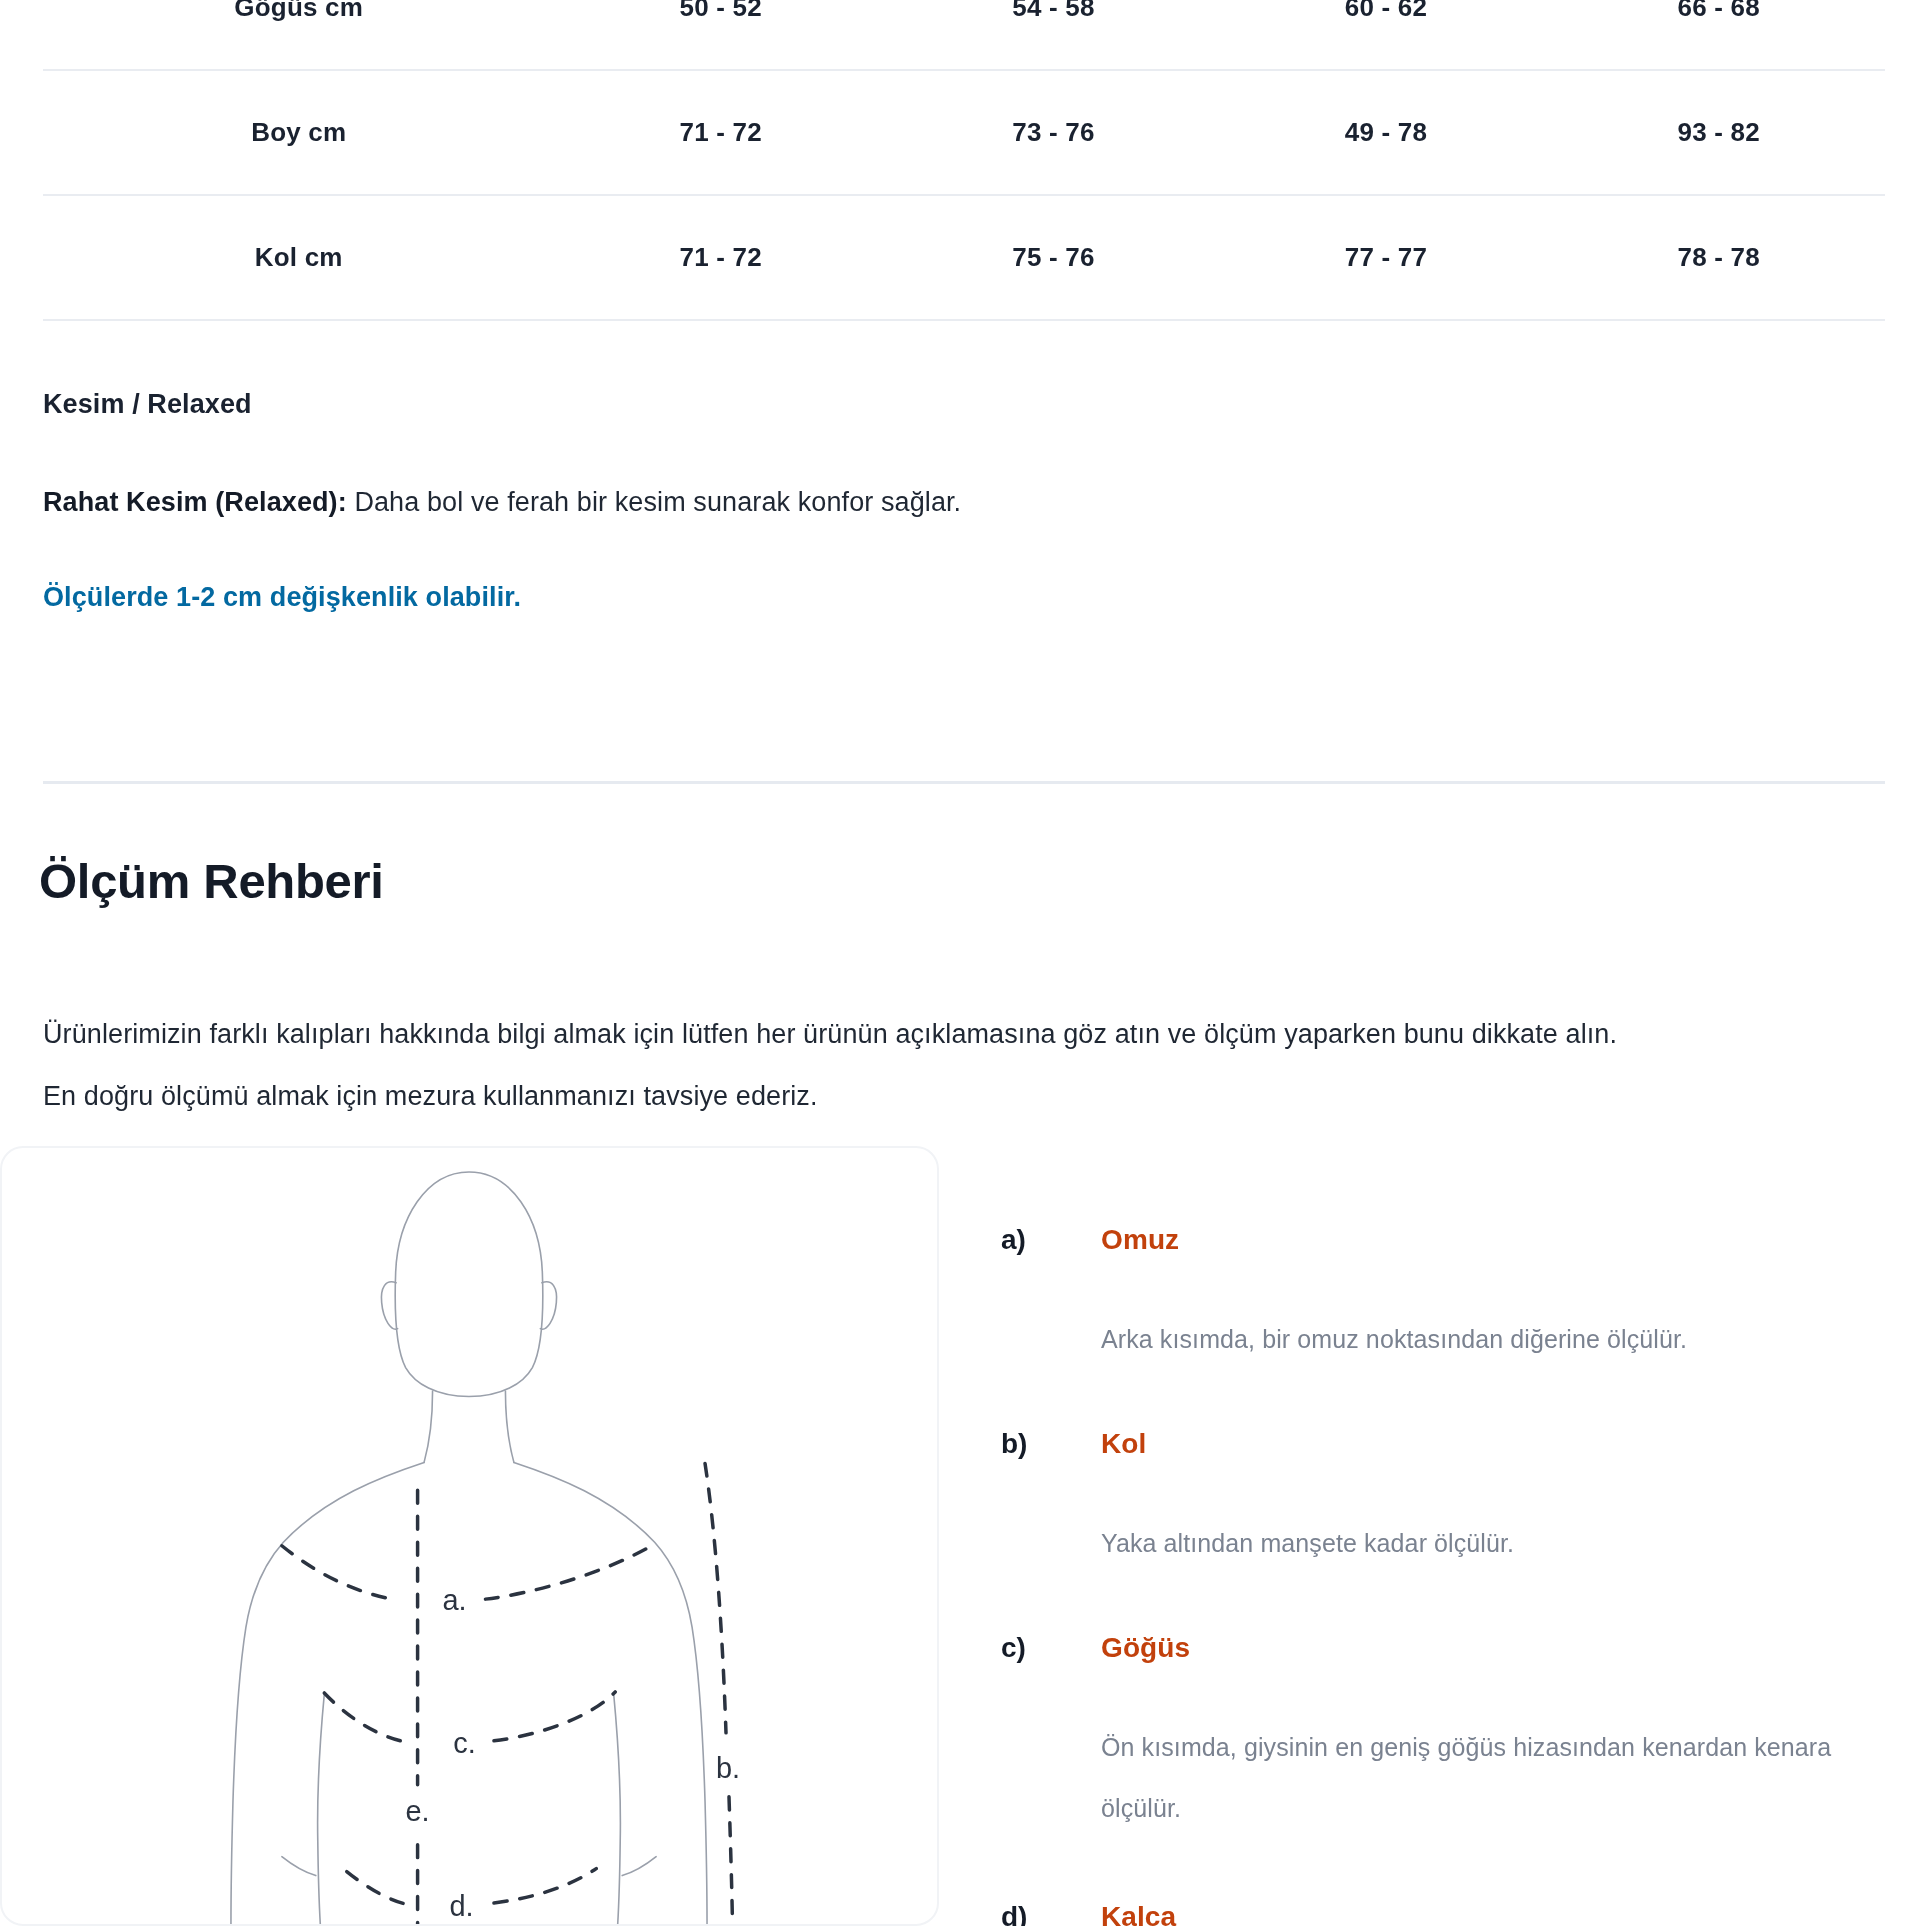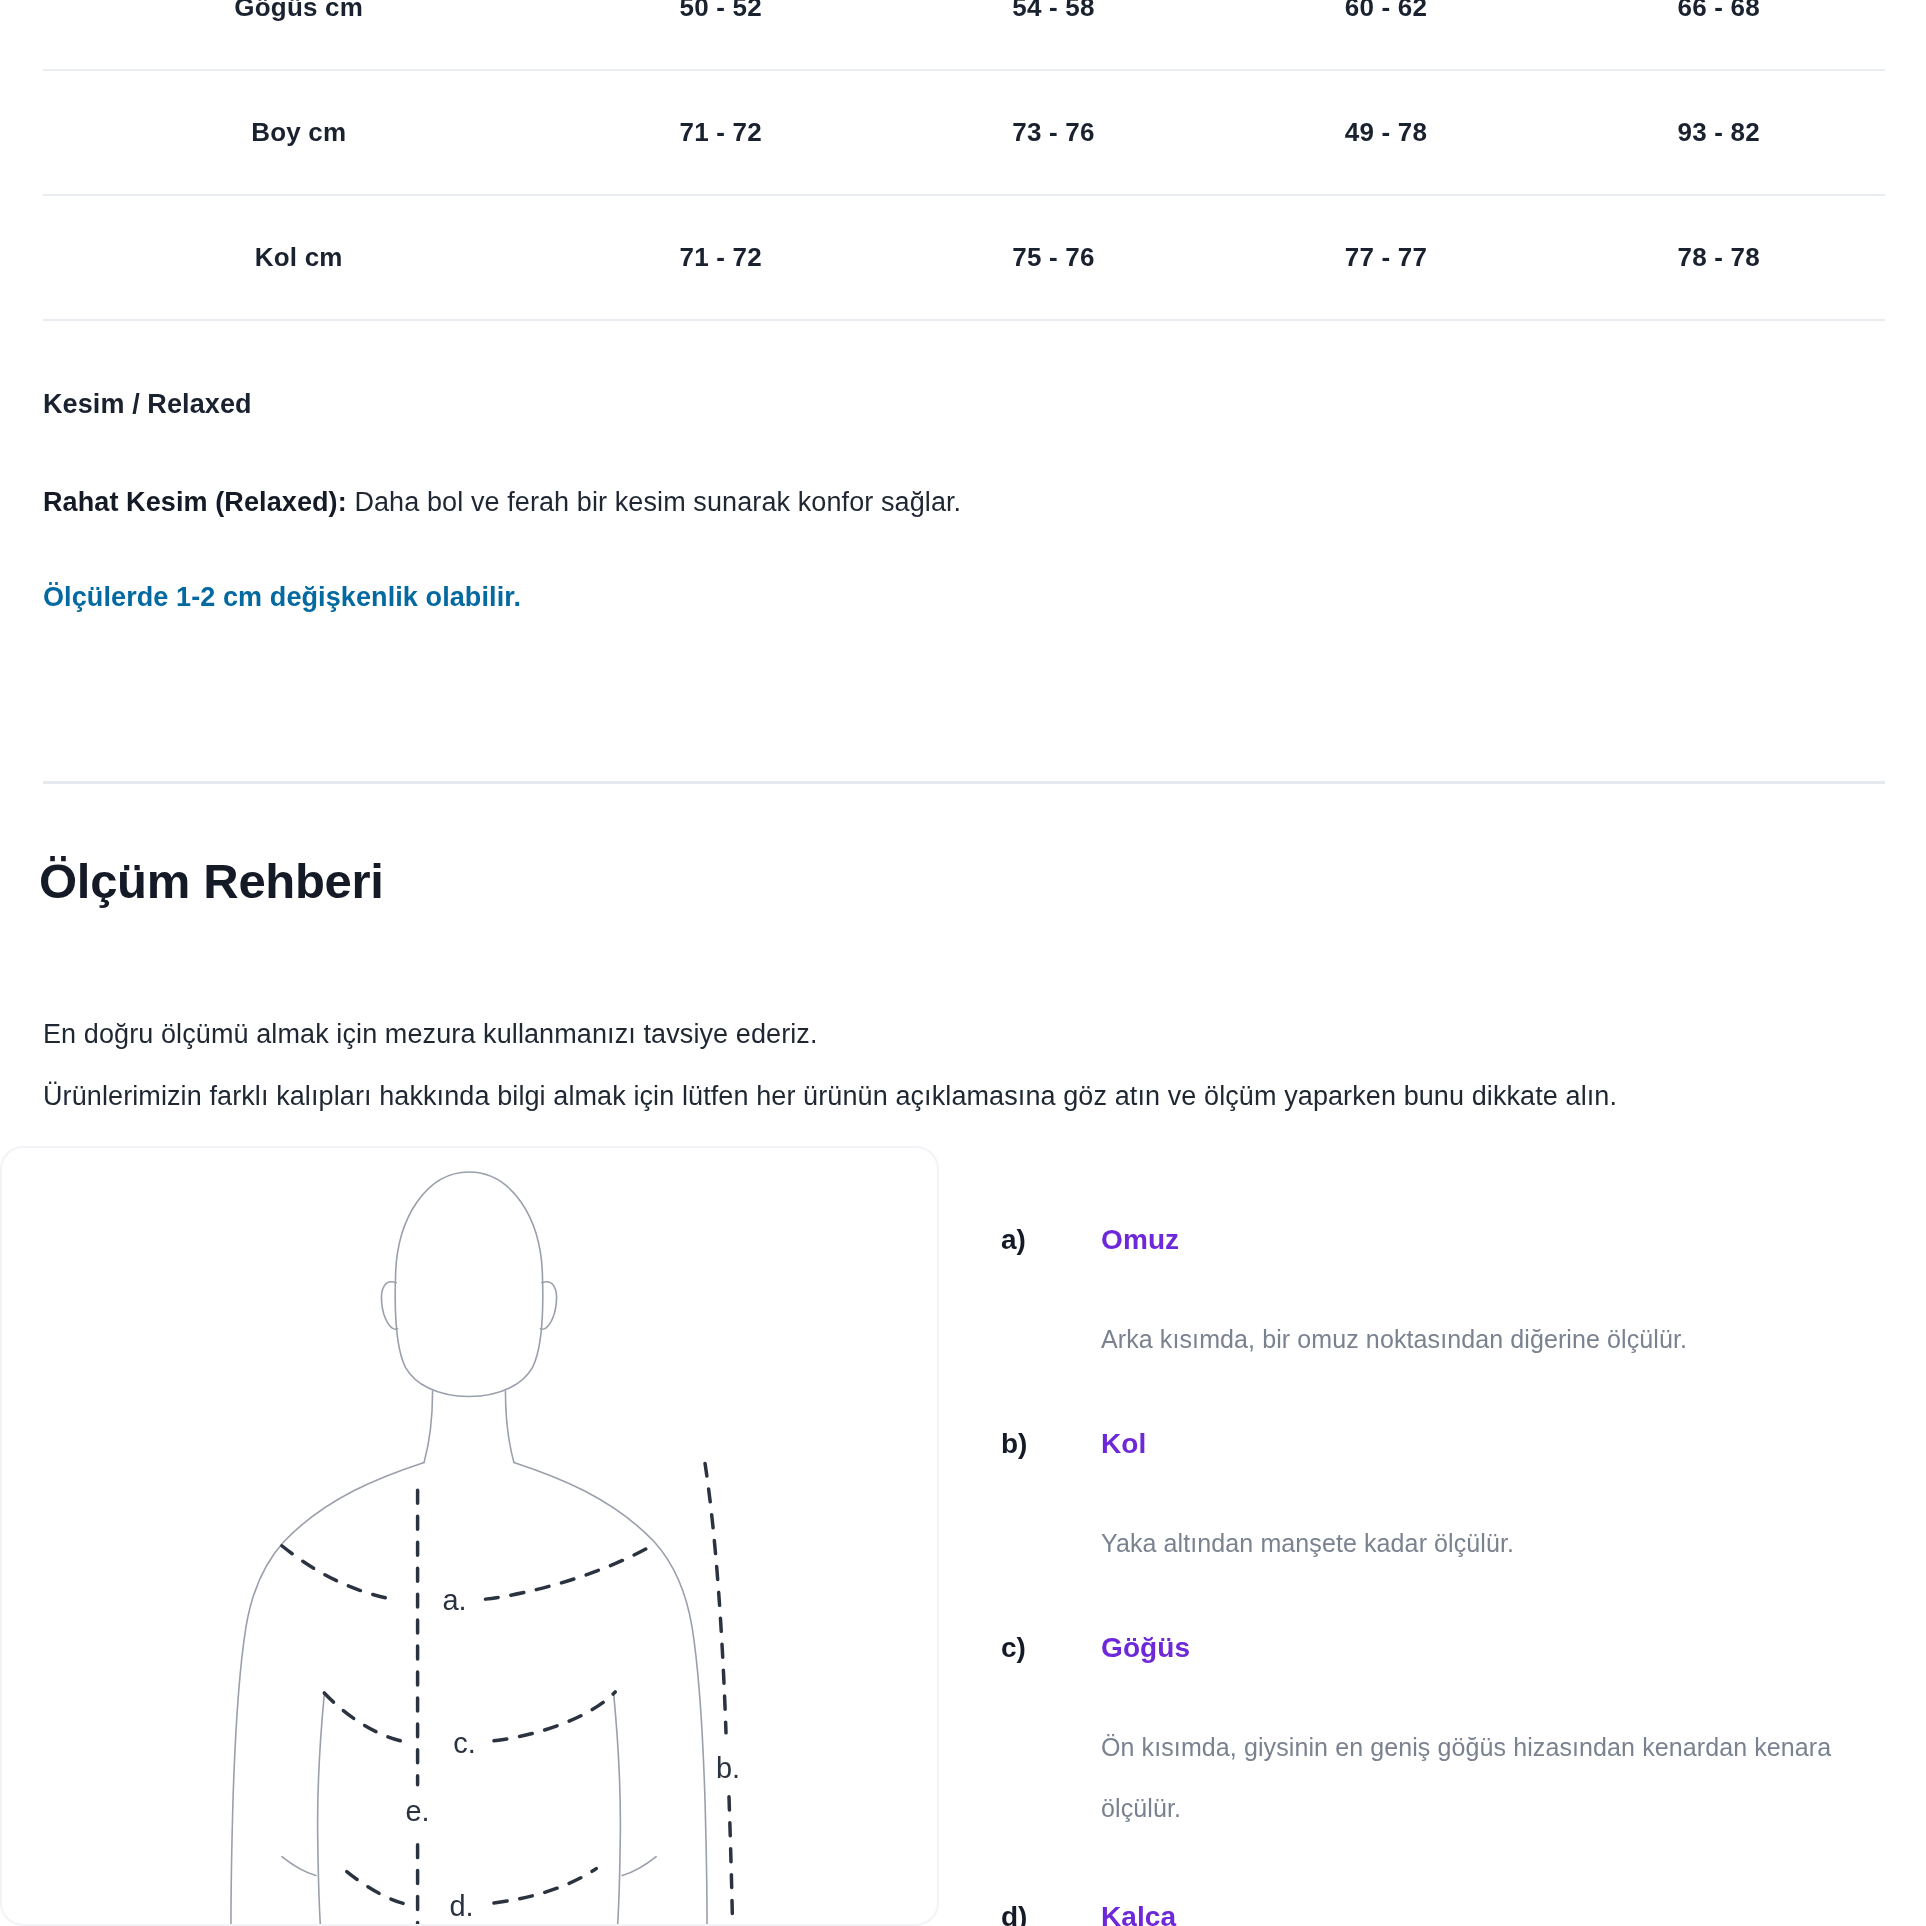--- a/index.html
+++ b/index.html
@@ -111,21 +111,21 @@
     position: absolute;
     left: 0; top: 0;
     font-size: 28px;
     font-weight: 700;
     color: #141b27;
   }
   .mrow .mtitle {
     margin-left: 100px;
     font-size: 28px;
     font-weight: 700;
-    color: #6d28d9;
+    color: #c2410c;
     letter-spacing: 0.1px;
   }
   .mrow .mdesc {
     margin-left: 100px;
     margin-top: 53px;
     font-size: 25px;
     line-height: 61px;
     font-weight: 400;
     color: #7a8290;
     letter-spacing: 0.1px;
@@ -173,22 +173,22 @@
     <b>Rahat Kesim (Relaxed):</b><span> Daha bol ve ferah bir kesim sunarak konfor sağlar.</span>
   </div>
 
   <div class="fit-note">Ölçülerde 1-2 cm değişkenlik olabilir.</div>
 
   <div class="divider"></div>
 
   <h1 class="guide-heading">Ölçüm Rehberi</h1>
 
   <div class="guide-intro">
+    <p>Ürünlerimizin farklı kalıpları hakkında bilgi almak için lütfen her ürünün açıklamasına göz atın ve ölçüm yaparken bunu dikkate alın.</p>
     <p>En doğru ölçümü almak için mezura kullanmanızı tavsiye ederiz.</p>
-    <p>Ürünlerimizin farklı kalıpları hakkında bilgi almak için lütfen her ürünün açıklamasına göz atın ve ölçüm yaparken bunu dikkate alın.</p>
   </div>
 
   <div class="diagram-card">
     <svg viewBox="0 0 1872 1555" xmlns="http://www.w3.org/2000/svg">
       <g fill="none" stroke="#9aa0ab" stroke-width="3.2" stroke-linejoin="round" stroke-linecap="round">
 
         <path d="M808 440 C 790 405 785 330 788 250 C 792 140 850 48 935 48 C 1020 48 1078 140 1082 250 C 1085 330 1080 405 1062 440 C 1044 472 1000 498 935 498 C 870 498 826 472 808 440 Z"></path>
 
         <path d="M789 270 C 768 262 757 280 760 310 C 763 345 780 368 792 362"></path>
         <path d="M1081 270 C 1102 262 1113 280 1110 310 C 1107 345 1090 368 1078 362"></path>

